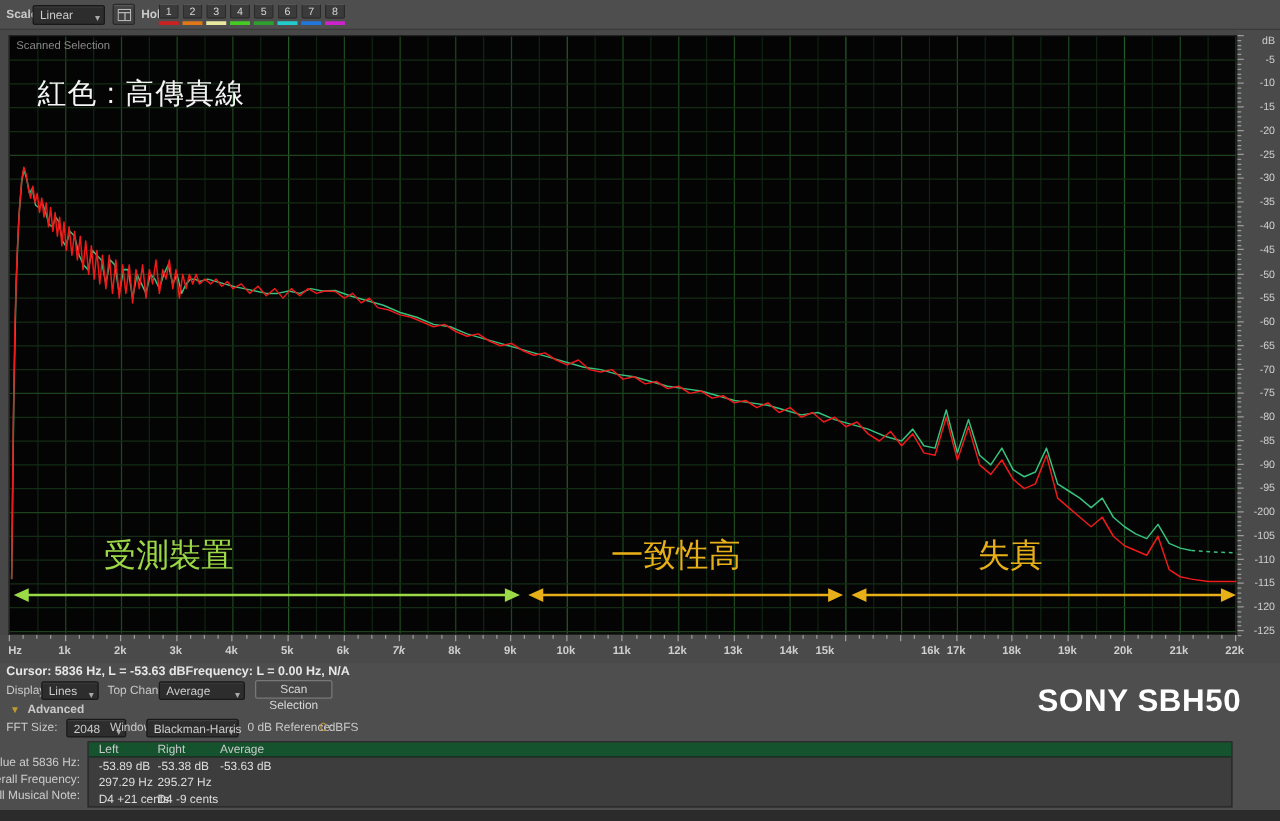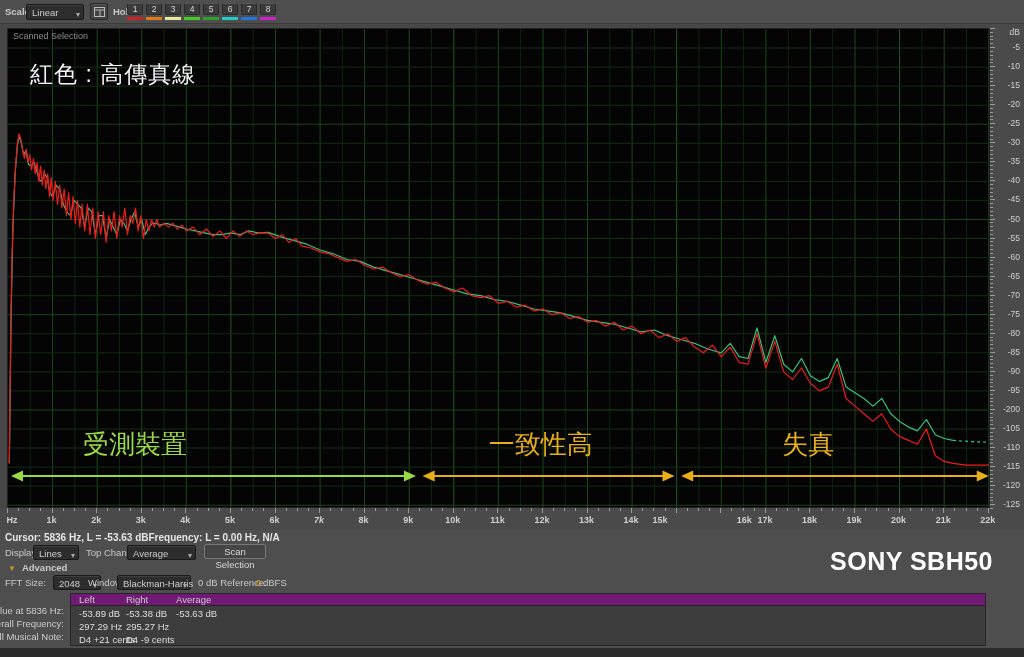--- a/index.html
+++ b/index.html
@@ -66,21 +66,21 @@
   .ref-num { color:#dca02c; }
   #device-label { position:absolute; right:31px; top:17px; font-size:25px; font-weight:bold;
     color:#ffffff; letter-spacing:0.5px; }
 
   
   #table-section { position:absolute; left:0; top:592px; width:1024px; height:56px; }
   #table-labels { position:absolute; left:0; top:13px; width:66px; } 
   #table-labels div { position:absolute; right:2px; white-space:nowrap; font-size:9.5px; color:#cccccc; }
   #table-box { position:absolute; left:70px; top:1px; width:916px; height:53px; background:#3d3d3d;
     border:1px solid #262626; }
-  #table-header { position:absolute; left:0; top:0; width:100%; height:12px; background:#701a75;
+  #table-header { position:absolute; left:0; top:0; width:100%; height:12px; background:#14532d;
     border-bottom:1px solid #232323; }
   .tcell { position:absolute; font-size:9.5px; color:#c9c9c9; white-space:nowrap; }
   .tval { position:absolute; font-size:9.5px; color:#dedede; white-space:nowrap; }
   #bottom-strip { position:absolute; left:0; top:648px; width:1024px; height:9px; background:#2b2b2b; }
 </style>
 </head>
 <body>
 
 <div id="app">
 

